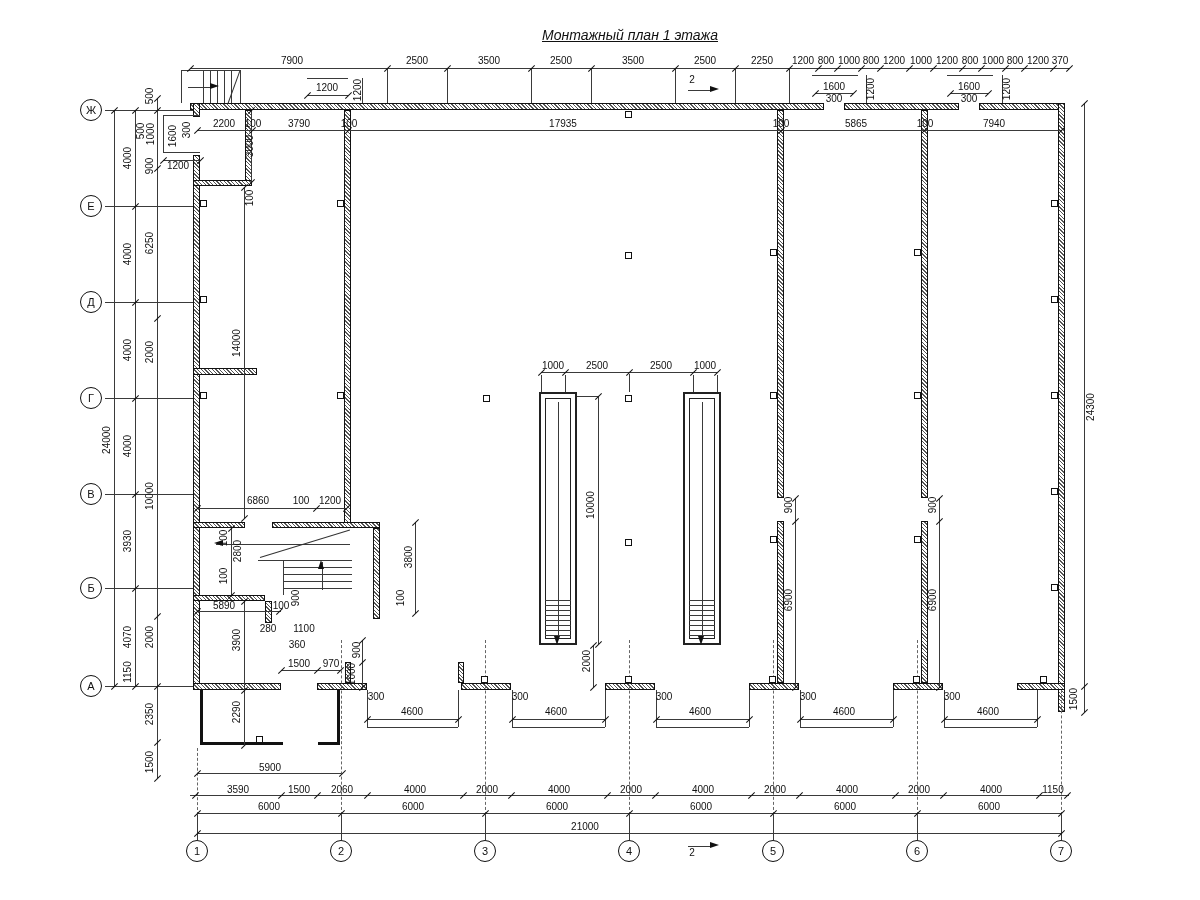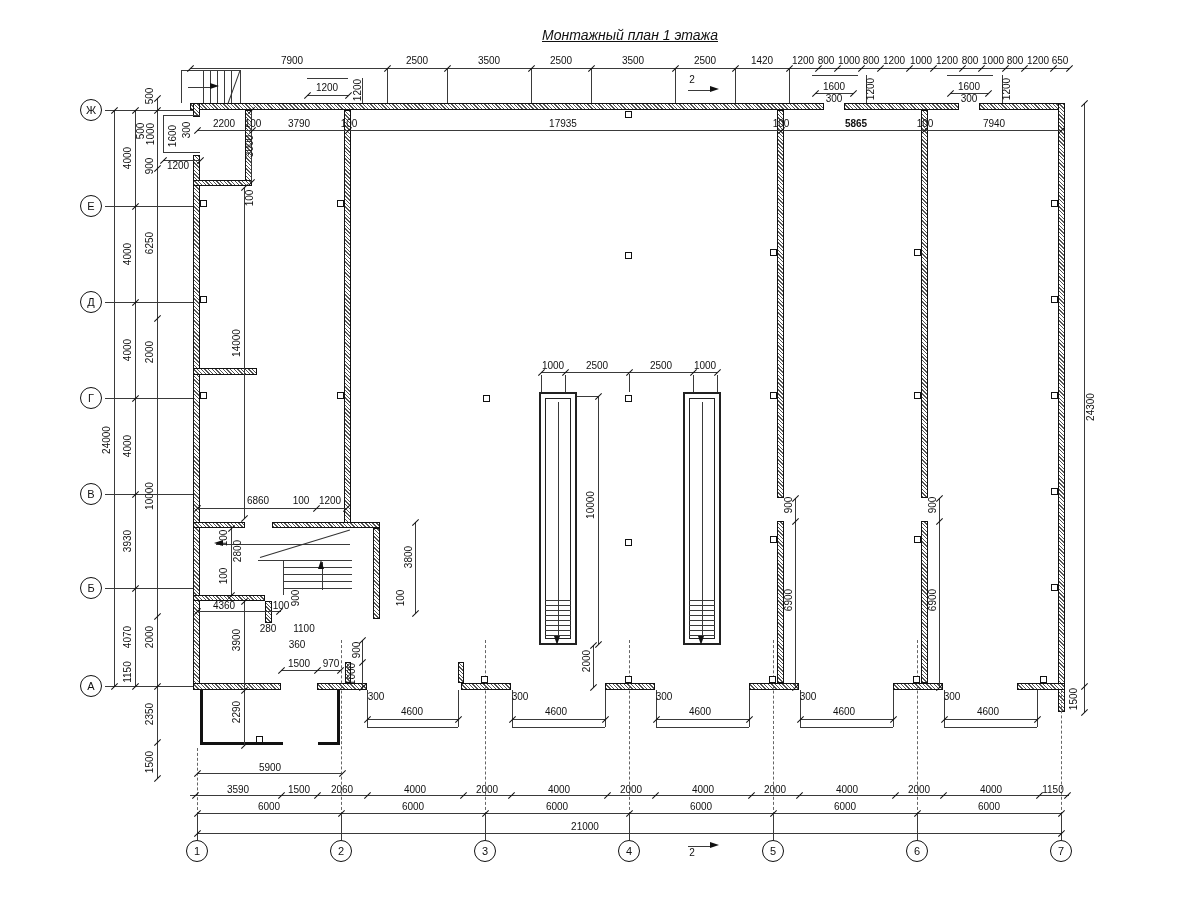--- a/index.html
+++ b/index.html
@@ -352,48 +352,48 @@
     <div class="tk" style="left: 946px; top: 93px;"></div>
     <div class="tk" style="left: 984px; top: 93px;"></div>
     <div class="tk" style="left: 159px; top: 160px;"></div>
     <div class="tk" style="left: 196px; top: 160px;"></div>
     <div class="lb" style="left: 292px; top: 61px;">7900</div>
     <div class="lb" style="left: 417px; top: 61px;">2500</div>
     <div class="lb" style="left: 489px; top: 61px;">3500</div>
     <div class="lb" style="left: 561px; top: 61px;">2500</div>
     <div class="lb" style="left: 633px; top: 61px;">3500</div>
     <div class="lb" style="left: 705px; top: 61px;">2500</div>
-    <div class="lb" style="left: 762px; top: 61px;">1420</div>
+    <div class="lb" style="left: 762px; top: 61px;">2250</div>
     <div class="lb" style="left: 803px; top: 61px;">1200</div>
     <div class="lb" style="left: 826px; top: 61px;">800</div>
     <div class="lb" style="left: 849px; top: 61px;">1000</div>
     <div class="lb" style="left: 871px; top: 61px;">800</div>
     <div class="lb" style="left: 894px; top: 61px;">1200</div>
     <div class="lb" style="left: 921px; top: 61px;">1000</div>
     <div class="lb" style="left: 947px; top: 61px;">1200</div>
     <div class="lb" style="left: 970px; top: 61px;">800</div>
     <div class="lb" style="left: 993px; top: 61px;">1000</div>
     <div class="lb" style="left: 1015px; top: 61px;">800</div>
     <div class="lb" style="left: 1038px; top: 61px;">1200</div>
-    <div class="lb" style="left: 1060px; top: 61px;">650</div>
+    <div class="lb" style="left: 1060px; top: 61px;">370</div>
     <div class="lb" style="left: 327px; top: 88px;">1200</div>
     <div class="lb rot" style="left: 358px; top: 90px;">1200</div>
     <div class="lb" style="left: 834px; top: 87px;">1600</div>
     <div class="lb" style="left: 834px; top: 99px;">300</div>
     <div class="lb rot" style="left: 871px; top: 89px;">1200</div>
     <div class="lb" style="left: 969px; top: 87px;">1600</div>
     <div class="lb" style="left: 969px; top: 99px;">300</div>
     <div class="lb rot" style="left: 1007px; top: 89px;">1200</div>
     <div class="lb" style="left: 224px; top: 124px;">2200</div>
     <div class="lb" style="left: 253px; top: 124px;">100</div>
     <div class="lb" style="left: 299px; top: 124px;">3790</div>
     <div class="lb" style="left: 349px; top: 124px;">100</div>
     <div class="lb" style="left: 563px; top: 124px;">17935</div>
     <div class="lb" style="left: 781px; top: 124px;">100</div>
-    <div class="lb" style="left: 856px; top: 124px; font-weight: bold;">5865</div>
+    <div class="lb" style="left: 856px; top: 124px;">5865</div>
     <div class="lb" style="left: 925px; top: 124px;">100</div>
     <div class="lb" style="left: 994px; top: 124px;">7940</div>
     <div class="lb" style="left: 692px; top: 80px;">2</div>
     <div class="lb" style="left: 692px; top: 853px;">2</div>
     <div class="lb rot" style="left: 107px; top: 440px;">24000</div>
     <div class="lb rot" style="left: 128px; top: 158px;">4000</div>
     <div class="lb rot" style="left: 128px; top: 254px;">4000</div>
     <div class="lb rot" style="left: 128px; top: 350px;">4000</div>
     <div class="lb rot" style="left: 128px; top: 446px;">4000</div>
     <div class="lb rot" style="left: 128px; top: 541px;">3930</div>
@@ -419,21 +419,21 @@
     <div class="lb rot" style="left: 1074px; top: 699px;">1500</div>
     <div class="lb" style="left: 258px; top: 501px;">6860</div>
     <div class="lb" style="left: 301px; top: 501px;">100</div>
     <div class="lb" style="left: 330px; top: 501px;">1200</div>
     <div class="lb rot" style="left: 224px; top: 538px;">100</div>
     <div class="lb rot" style="left: 238px; top: 551px;">2800</div>
     <div class="lb rot" style="left: 224px; top: 576px;">100</div>
     <div class="lb rot" style="left: 409px; top: 557px;">3800</div>
     <div class="lb rot" style="left: 401px; top: 598px;">100</div>
     <div class="lb rot" style="left: 296px; top: 598px;">900</div>
-    <div class="lb" style="left: 224px; top: 606px;">4360</div>
+    <div class="lb" style="left: 224px; top: 606px;">5890</div>
     <div class="lb" style="left: 281px; top: 606px;">100</div>
     <div class="lb" style="left: 268px; top: 629px;">280</div>
     <div class="lb" style="left: 304px; top: 629px;">1100</div>
     <div class="lb" style="left: 297px; top: 645px;">360</div>
     <div class="lb rot" style="left: 237px; top: 640px;">3900</div>
     <div class="lb rot" style="left: 237px; top: 712px;">2290</div>
     <div class="lb" style="left: 553px; top: 366px;">1000</div>
     <div class="lb" style="left: 597px; top: 366px;">2500</div>
     <div class="lb" style="left: 661px; top: 366px;">2500</div>
     <div class="lb" style="left: 705px; top: 366px;">1000</div>

